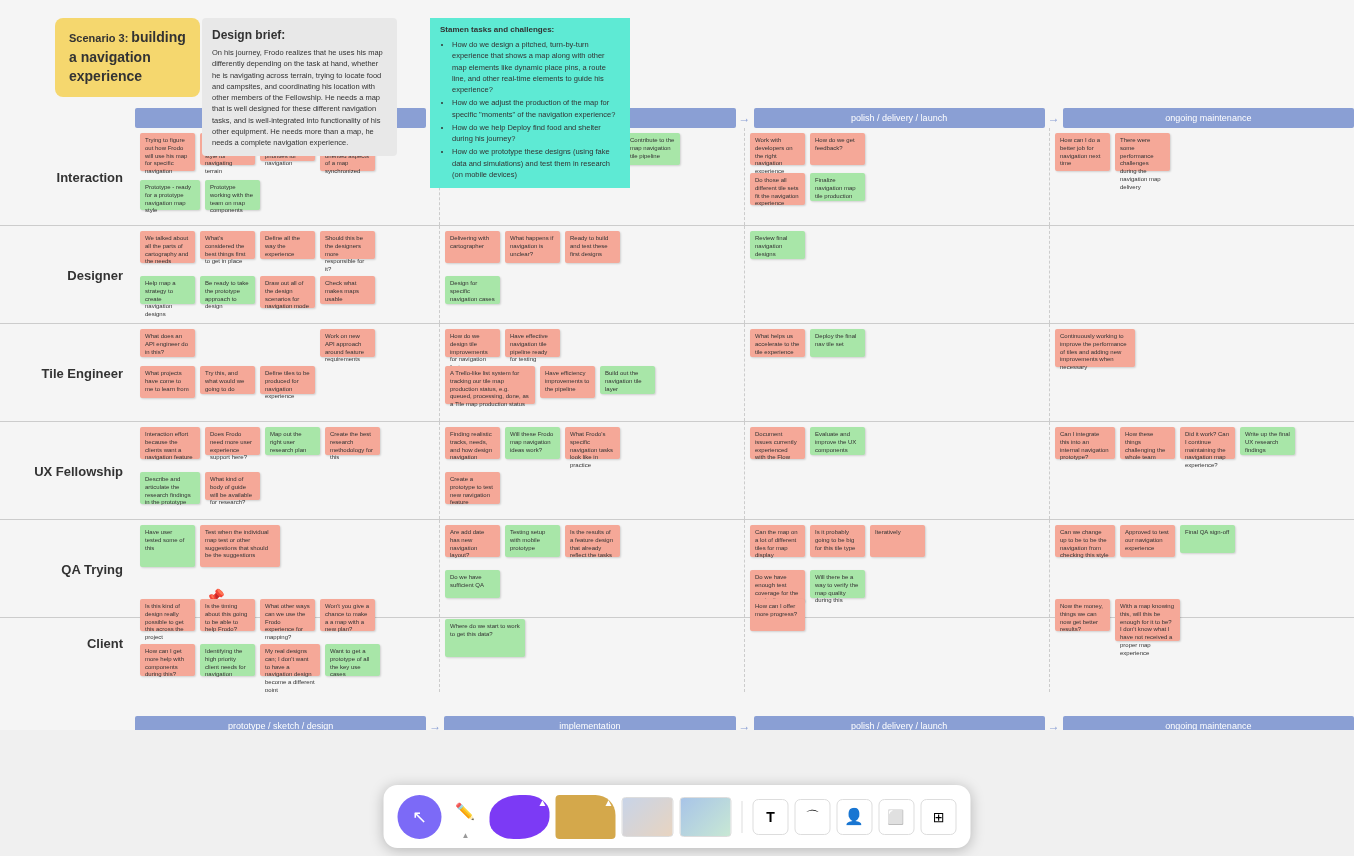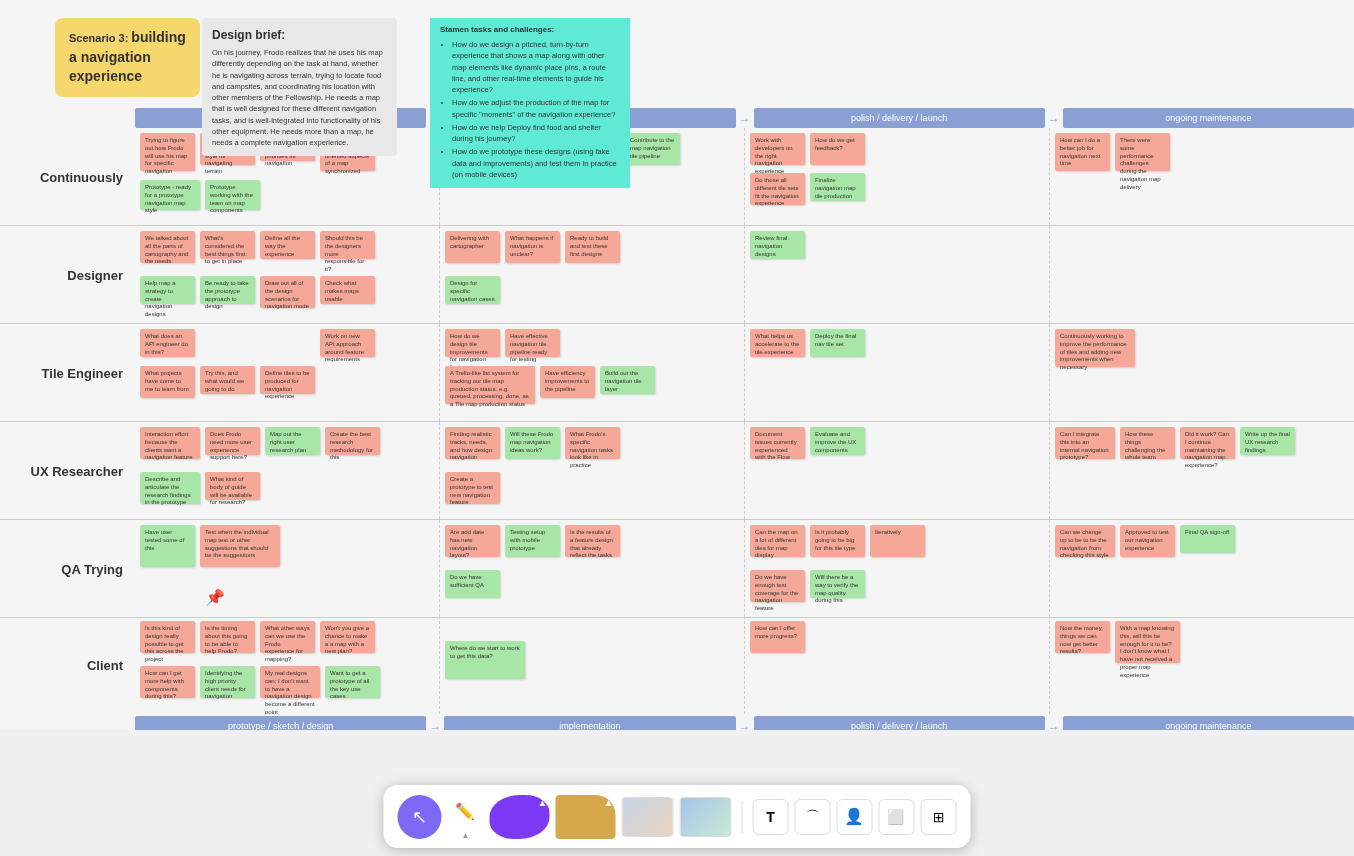--- a/index.html
+++ b/index.html
@@ -204,38 +204,38 @@
     <div class="brief-title">Design brief:</div>
     <div>On his journey, Frodo realizes that he uses his map differently depending on the task at hand, whether he is navigating across terrain, trying to locate food and campsites, and coordinating his location with other members of the Fellowship. He needs a map that is well designed for these different navigation tasks, and is well-integrated into functionality of his other equipment. He needs more than a map, he needs a complete navigation experience.</div>
   </div>
 
   <div class="stamen-tasks">
     <div class="tasks-title">Stamen tasks and challenges:</div>
     <ul>
       <li>How do we design a pitched, turn-by-turn experience that shows a map along with other map elements like dynamic place pins, a route line, and other real-time elements to guide his experience?</li>
       <li>How do we adjust the production of the map for specific "moments" of the navigation experience?</li>
       <li>How do we help Deploy find food and shelter during his journey?</li>
-      <li>How do we prototype these designs (using fake data and improvements) and test them in practice (on mobile devices)</li>
+      <li>How do we prototype these designs (using fake data and simulations) and test them in research (on mobile devices)</li>
     </ul>
   </div>
 
   <div style="position:absolute; top:108px; left:135px; right:0; height:20px; display:flex; align-items:center;">
     <div style="flex:1; background:#8a9fd4; color:white; font-size:9px; text-align:center; line-height:20px; border-radius:2px;">prototype / sketch / design</div>
     <div style="width:18px; text-align:center; color:#8a9fd4; font-size:12px;">→</div>
     <div style="flex:1; background:#8a9fd4; color:white; font-size:9px; text-align:center; line-height:20px; border-radius:2px;">implementation</div>
     <div style="width:18px; text-align:center; color:#8a9fd4; font-size:12px;">→</div>
     <div style="flex:1; background:#8a9fd4; color:white; font-size:9px; text-align:center; line-height:20px; border-radius:2px;">polish / delivery / launch</div>
     <div style="width:18px; text-align:center; color:#8a9fd4; font-size:12px;">→</div>
     <div style="flex:1; background:#8a9fd4; color:white; font-size:9px; text-align:center; line-height:20px; border-radius:2px;">ongoing maintenance</div>
   </div>
 
   <div class="rows-area">
 
     <div class="map-row" style="top:0; height:98px;">
-      <div class="row-label-cell">Continuously</div>
+      <div class="row-label-cell">Interaction</div>
       <div class="row-content">
 
         <div class="phase-col">
           <div class="sticky sticky-pink" style="left:5px; top:5px; width:55px; height:38px;">Trying to figure out how Frodo will use his map for specific navigation</div>
           <div class="sticky sticky-pink" style="left:65px; top:5px; width:55px; height:32px;">Using a slightly different map style for navigating terrain</div>
           <div class="sticky sticky-pink" style="left:125px; top:5px; width:55px; height:28px;">Define different map layer priorities for navigation</div>
           <div class="sticky sticky-pink" style="left:185px; top:5px; width:55px; height:38px;">How difficult to keep navigation-oriented aspects of a map synchronized</div>
           <div class="sticky sticky-green" style="left:5px; top:52px; width:60px; height:30px;">Prototype - ready for a prototype navigation map style</div>
           <div class="sticky sticky-green" style="left:70px; top:52px; width:55px; height:30px;">Prototype working with the team on map components</div>
         </div>
@@ -317,21 +317,21 @@
         <div class="phase-col">
           <div class="sticky sticky-green" style="left:5px; top:5px; width:55px; height:28px;">Review final navigation designs</div>
         </div>
 
         <div class="phase-col">
         </div>
       </div>
     </div>
 
     <div class="map-row" style="top:294px; height:98px;">
-      <div class="row-label-cell">UX Researcher</div>
+      <div class="row-label-cell">UX Fellowship</div>
       <div class="row-content">
 
         <div class="phase-col">
           <div class="sticky sticky-pink" style="left:5px; top:5px; width:60px; height:32px;">Interaction effort because the clients want a navigation feature</div>
           <div class="sticky sticky-pink" style="left:70px; top:5px; width:55px; height:28px;">Does Frodo need more user experience support here?</div>
           <div class="sticky sticky-green" style="left:130px; top:5px; width:55px; height:28px;">Map out the right user research plan</div>
           <div class="sticky sticky-pink" style="left:190px; top:5px; width:55px; height:28px;">Create the best research methodology for this</div>
           <div class="sticky sticky-green" style="left:5px; top:50px; width:60px; height:32px;">Describe and articulate the research findings in the prototype</div>
           <div class="sticky sticky-pink" style="left:70px; top:50px; width:55px; height:28px;">What kind of body of guide will be available for research?</div>
         </div>
@@ -383,21 +383,21 @@
         </div>
 
         <div class="phase-col">
           <div class="sticky sticky-pink" style="left:5px; top:5px; width:60px; height:32px;">Can we change up to be to be the navigation from checking this style</div>
           <div class="sticky sticky-pink" style="left:70px; top:5px; width:55px; height:32px;">Approved to test our navigation experience</div>
           <div class="sticky sticky-green" style="left:130px; top:5px; width:55px; height:28px;">Final QA sign-off</div>
         </div>
       </div>
     </div>
 
-    <div class="map-row" style="top:488px; height:98px; border-bottom:none;text-decoration:underline;">
+    <div class="map-row" style="top:466px; height:98px; border-bottom:none;text-decoration:underline;">
       <div class="row-label-cell">Client</div>
       <div class="row-content">
 
         <div class="phase-col">
           <div class="sticky sticky-pink" style="left:5px; top:5px; width:55px; height:32px;">Is this kind of design really possible to get this across the project</div>
           <div class="sticky sticky-pink" style="left:65px; top:5px; width:55px; height:32px;">Is the timing about this going to be able to help Frodo?</div>
           <div class="sticky sticky-pink" style="left:125px; top:5px; width:55px; height:32px;">What other ways can we use the Frodo experience for mapping?</div>
           <div class="sticky sticky-pink" style="left:185px; top:5px; width:55px; height:32px;">Won't you give a chance to make a a map with a new plan?</div>
           <div class="sticky sticky-pink" style="left:5px; top:50px; width:55px; height:32px;">How can I get more help with components during this?</div>
           <div class="sticky sticky-green" style="left:65px; top:50px; width:55px; height:32px;">Identifying the high priority client needs for navigation</div>

